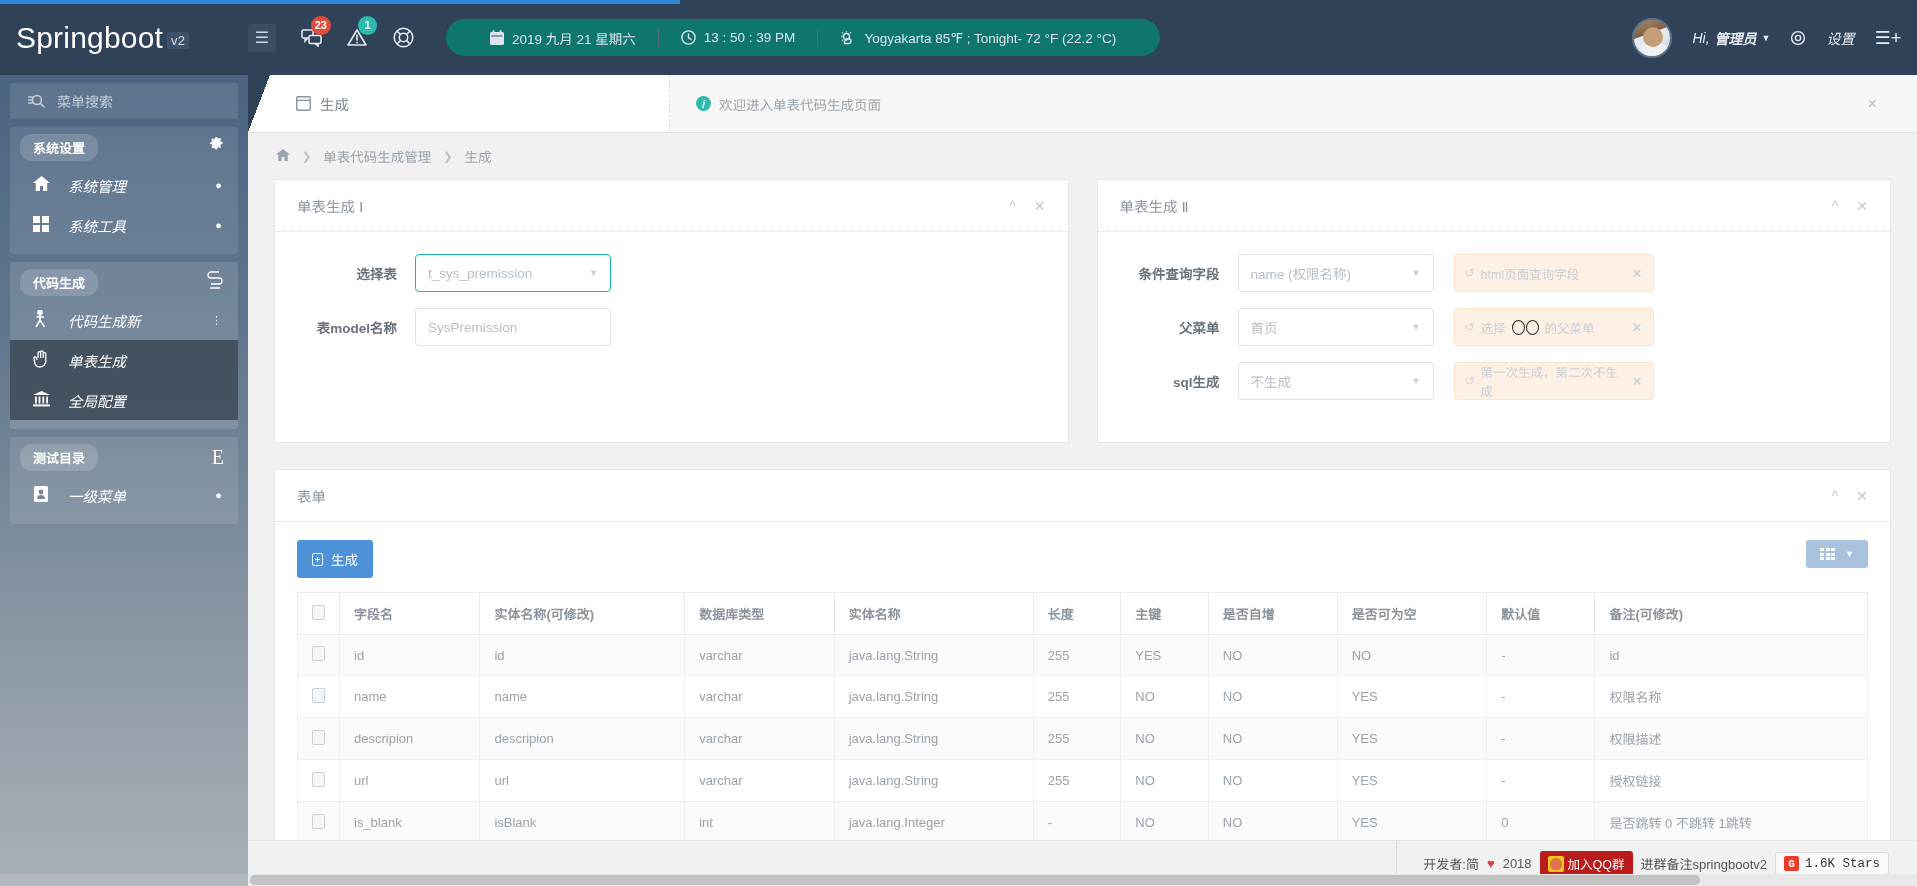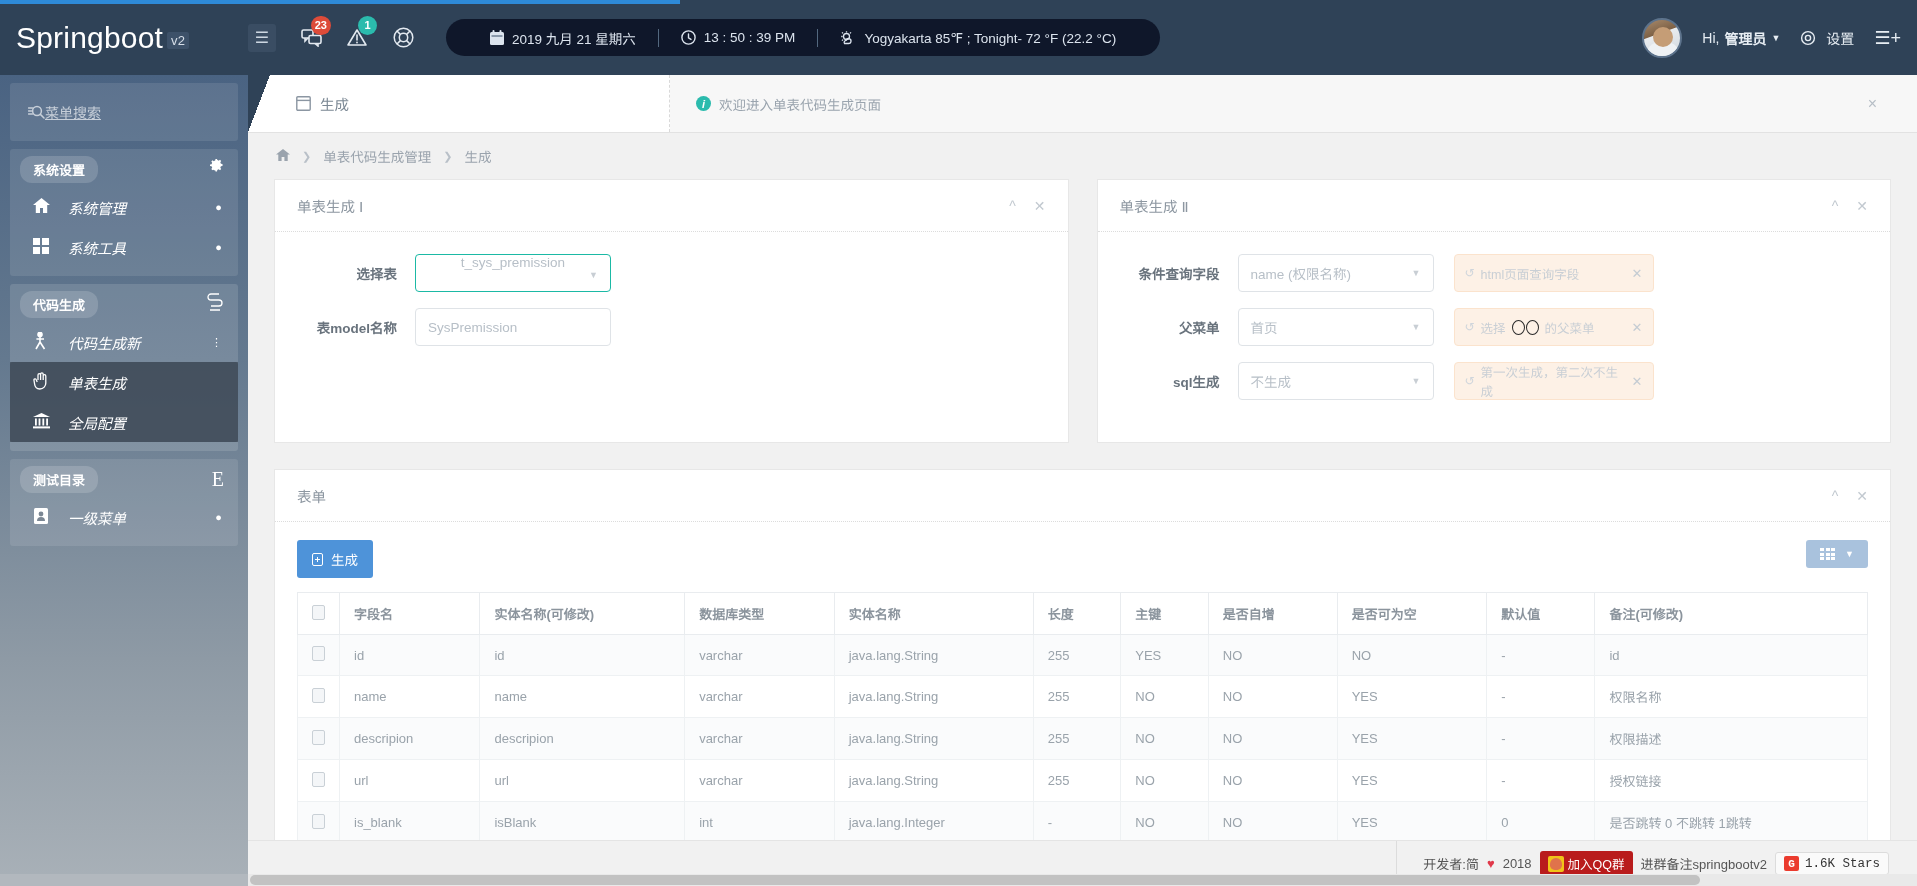--- a/index.html
+++ b/index.html
@@ -44,56 +44,56 @@
   .badge {
     position: absolute; top: -5px; right: -3px;
     min-width: 19px; height: 19px; border-radius: 10px;
     font-size: 11px; font-weight: bold; color: #fff;
     display: flex; align-items: center; justify-content: center; padding: 0 4px;
   }
   .badge.red { background: #dd4b39; }
   .badge.teal { background: #2bbbad; }
 
   .infopill {
-    height: 37px; background: #0f172a; border-radius: 19px;
+    height: 37px; background: #0f766e; border-radius: 19px;
     display: flex; align-items: center; color: #dce4ee; font-size: 13.5px;
     padding: 0 22px; margin-left: 14px;
   }
   .infopill .seg { display: flex; align-items: center; gap: 8px; padding: 0 22px; }
   .infopill .divider { width: 1px; height: 18px; background: #53687f; }
 
-  .topright { margin-left: auto; display: flex; align-items: center; padding-right: 16px; gap: 20px; }
+  .topright { margin-left: auto; display: flex; align-items: center; padding-right: 16px; gap: 20px; font-style: italic; }
   .avatar {
     width: 40px; height: 40px; border-radius: 50%;
     background: linear-gradient(160deg,#a98b6c 0%,#7d6146 38%,#e9ecef 40%,#cfd6dd 100%);
     border: 2px solid #5d738c; overflow: hidden; position: relative;
   }
   .avatar::after {
     content:""; position:absolute; left:9px; top:7px; width:20px; height:20px;
     border-radius:50%; background:#c59d76;
   }
   .avatar::before {
     content:""; position:absolute; left:2px; bottom:0; width:34px; height:14px;
     border-radius:14px 14px 0 0; background:#eef1f4;
   }
   .hi { color: #e7edf3; font-size: 14px; display: flex; align-items: center; gap: 5px; cursor: pointer; }
   .hi .bold { font-weight: bold; }
-  .settings-link { color: #e7edf3; font-size: 14px; display: flex; align-items: center; gap: 10px; cursor: pointer; }
+  .settings-link { color: #e7edf3; font-size: 14px; display: flex; align-items: center; gap: 20px; cursor: pointer; }
   .listplus { color: #e7edf3; font-size: 18px; cursor: pointer; display:flex; align-items:center; gap:1px;}
 
   
   .sidebar {
     position: absolute; top: 75px; left: 0; width: 248px; bottom: 0;
     background: linear-gradient(180deg,#4a6382 0%,#64798f 35%,#8e9aa5 72%,#a9b1b8 100%);
     z-index: 20;
   }
   .menusearch {
-    margin: 8px 10px 6px; height: 58px; background: rgba(255,255,255,.10);
-    border-radius: 3px; display: flex; align-items: center; 
-    padding: 0 18px; color: #c7cfd9; font-size: 14px; cursor: text; text-decoration: underline;
+    margin: 8px 10px 6px; height: 36px; background: rgba(255,255,255,.10);
+    border-radius: 3px; display: flex; align-items: center; gap: 12px;
+    padding: 0 18px; color: #c7cfd9; font-size: 14px; cursor: text;
   }
   .sb-group {
     margin: 8px 10px; background: rgba(255,255,255,.10); border-radius: 3px;
     padding: 7px 0 9px;
   }
   .sb-group.active-group { background: rgba(255,255,255,.13); }
   .sb-grouphead {
     display: flex; align-items: center; justify-content: space-between;
     padding: 0 14px 0 10px; margin-bottom: 4px;
   }
@@ -154,21 +154,21 @@
   .panel-body { padding: 22px 0 26px; }
 
   .frow { display: flex; align-items: center; margin-bottom: 16px; }
   .flabel { width: 140px; text-align: right; color: #69737d; font-size: 13.5px; font-weight: bold; padding-right: 18px; padding-left: 31px; }
   .fctl { position: relative; }
   .sel, .inp {
     width: 196px; height: 38px; border: 1px solid #dfe3e7; border-radius: 4px;
     background: #fff; color: #b7bfc7; font-size: 13.5px;
     display: flex; align-items: center; padding: 0 12px;
   }
-  .sel.focused { border-color: #1bb9a5; flex-direction: column; }
+  .sel.focused { border-color: #1bb9a5; }
   .sel .caret { margin-left: auto; color: #c8ced4; font-size: 9px; }
   .hint {
     width: 200px; height: 38px; margin-left: 20px; border-radius: 4px;
     background: #fdf1e6; border: 1px solid #fbe3cd; color: #c9cfd5; font-size: 12.5px;
     display: flex; align-items: center; gap: 6px; padding: 0 10px;
   }
   .hint .x { margin-left: auto; color: #c5ccd3; font-size: 13px; cursor: pointer; }
   .hint .rarrow { color: #cfd5db; font-size: 12px; }
   .hint .circles { display: inline-flex; gap: 1px; }
   .hint .circles i { width: 13px; height: 15px; border: 1.5px solid #2a2a2a; border-radius: 50%; display: inline-block; }

